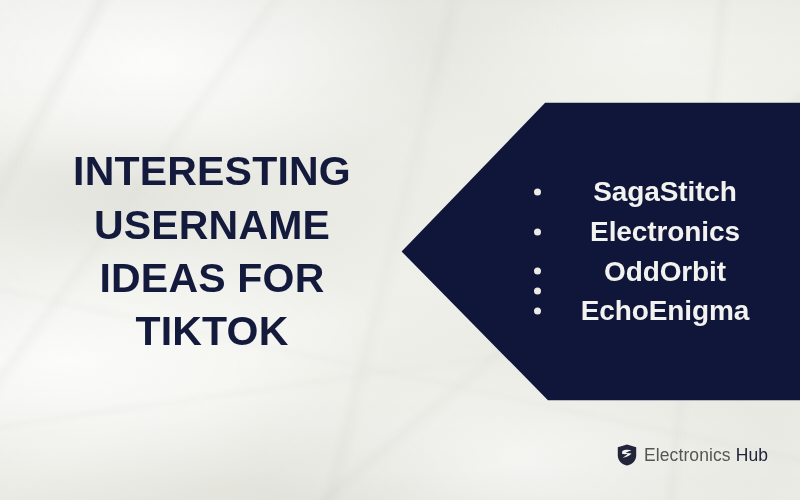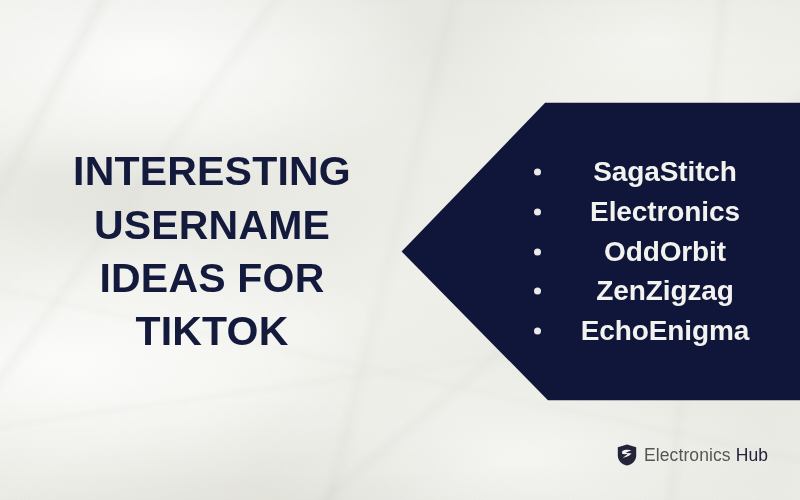--- a/index.html
+++ b/index.html
@@ -176,21 +176,20 @@
     <li class="banner-item">
       <span class="bullet-dot"></span>
       <span>Electronics</span>
     </li>
     <li class="banner-item">
       <span class="bullet-dot"></span>
       <span>OddOrbit</span>
     </li>
     <li class="banner-item">
       <span class="bullet-dot"></span>
-      <span>ZenZigzag</span>
     </li>
     <li class="banner-item">
       <span class="bullet-dot"></span>
       <span>EchoEnigma</span>
     </li>
   </ul>
 
   <div id="logo">
     <svg id="logo-mark" viewBox="0 0 20 22">
       <path d="M10 0.6 L19.2 3.3 L19.2 11.4 C19.2 16.6 15.4 20.1 10 21.6 C4.6 20.1 0.8 16.6 0.8 11.4 L0.8 3.3 Z" fill="#23233a"></path>

